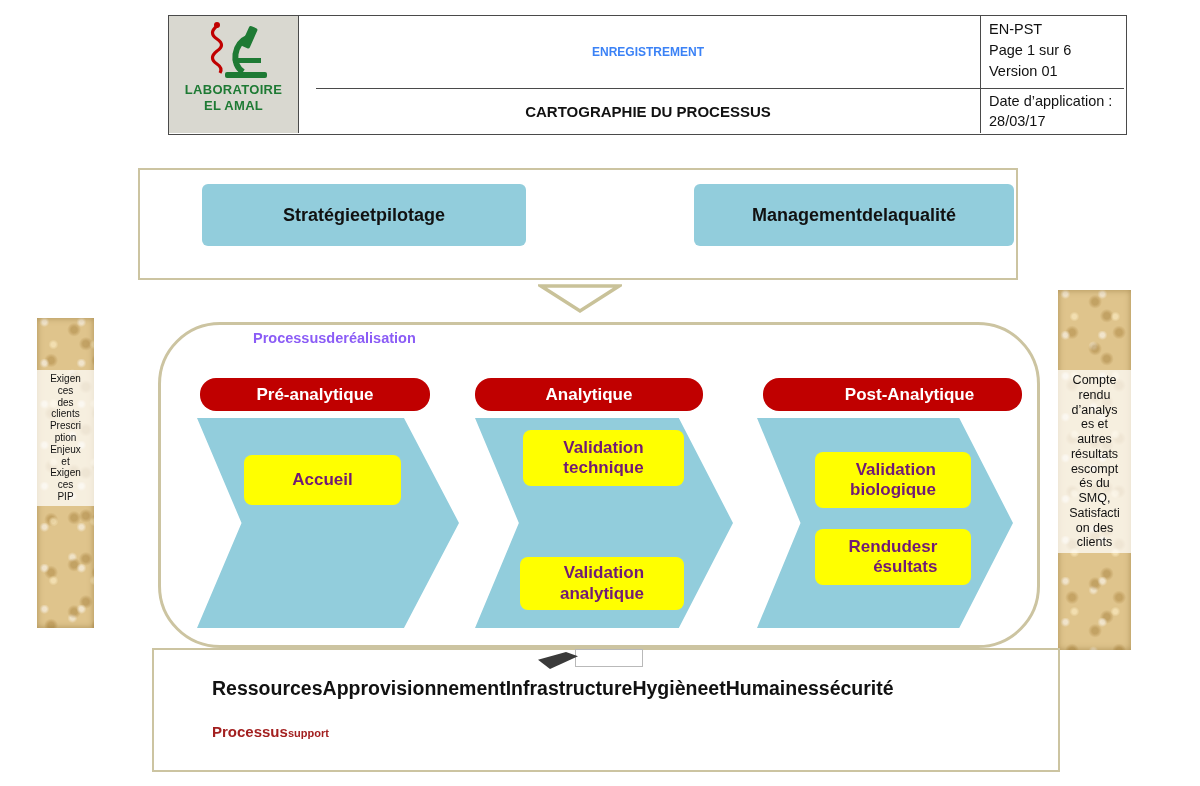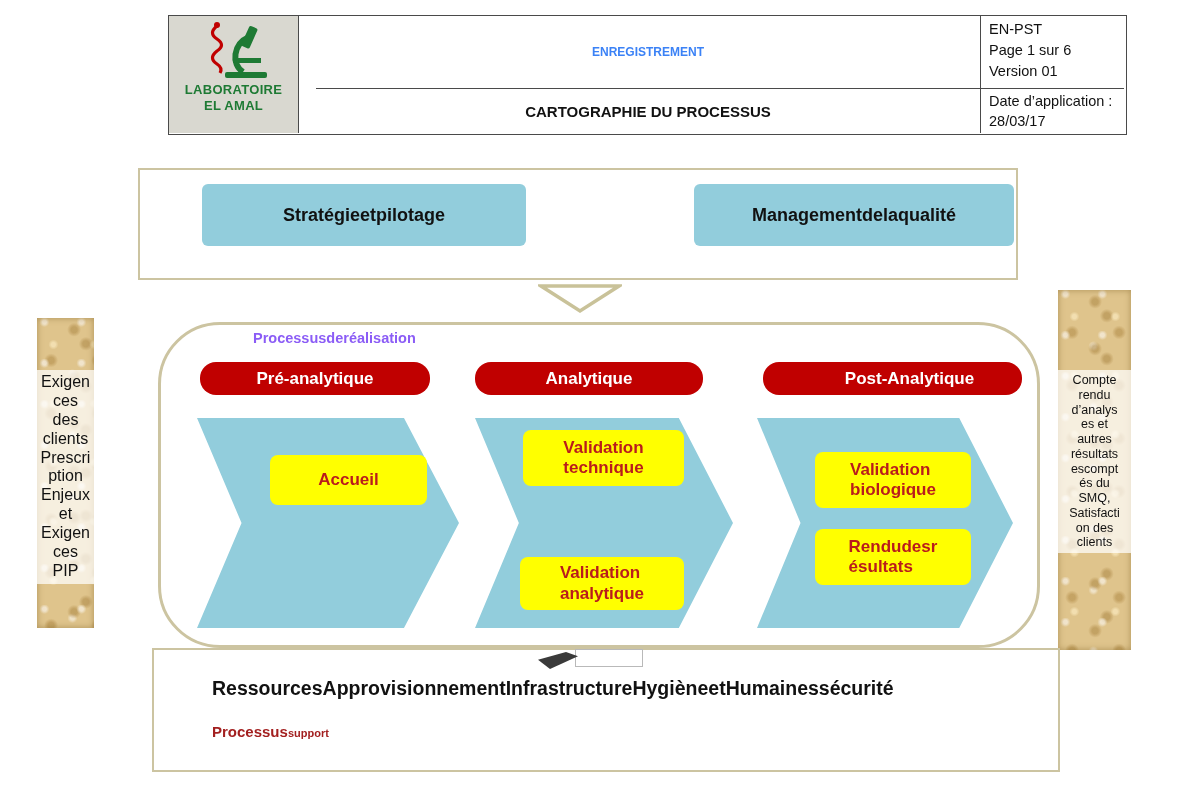--- a/index.html
+++ b/index.html
@@ -34,33 +34,33 @@
       radial-gradient(circle at 70% 25%, rgba(160,120,50,.45) 3px, transparent 7px),
       radial-gradient(circle at 40% 45%, rgba(255,240,200,.6) 2px, transparent 5px),
       radial-gradient(circle at 80% 60%, rgba(150,110,40,.4) 3px, transparent 7px),
       radial-gradient(circle at 30% 80%, rgba(170,130,60,.5) 3px, transparent 7px),
       radial-gradient(circle at 60% 92%, rgba(255,255,255,.5) 2px, transparent 5px);
     background-size:37px 41px,53px 47px,41px 59px,61px 43px,47px 53px,59px 61px;
     box-shadow:inset 0 0 6px rgba(120,90,30,.5);}
   .strip-left{left:37px;top:318px;width:57px;height:310px;}
   .strip-right{left:1058px;top:290px;width:73px;height:360px;}
   .strip-text{position:absolute;left:0;width:100%;text-align:center;color:#111;
-    font-size:16px;line-height:1.18;white-space:pre-line;background:rgba(255,255,255,.72);padding:3px 0;}
+    font-size:10px;line-height:1.18;white-space:pre-line;background:rgba(255,255,255,.72);padding:3px 0;}
 
   
   .realization{position:absolute;left:158px;top:322px;width:882px;height:326px;border:3px solid #ccc4a1;
     border-radius:62px;box-sizing:border-box;background:#fff;}
   .realization-label{position:absolute;left:55px;top:5px;color:#8b5cf6;font-weight:bold;font-size:14.5px;margin-left:37px;}
 
-  .phase-header{position:absolute;top:362px;height:33px;background:#c00000;color:#fff;font-weight:bold;font-size:17px;
+  .phase-header{position:absolute;top:378px;height:33px;background:#c00000;color:#fff;font-weight:bold;font-size:17px;
     display:flex;align-items:center;justify-content:center;z-index:2;border-radius:16px;}
   .flow-arrow{position:absolute;top:418px;height:210px;background:#92cddc;
     clip-path:polygon(0% 0%, 79% 0%, 100% 50%, 79% 100%, 0% 100%, 17% 50%);z-index:1;}
   .step{position:absolute;background:#ffff00;border-radius:8px;display:flex;align-items:center;justify-content:center;
-    font-weight:bold;font-size:17px;color:#b91c1c;text-align:left;white-space:pre-line;line-height:1.2;z-index:2;}
+    font-weight:bold;font-size:17px;color:#701a75;text-align:right;white-space:pre-line;line-height:1.2;z-index:2;}
 
   
   .down-chevron{position:absolute;left:538px;top:283px;z-index:1;}
   .mini-rect{position:absolute;left:575px;top:649px;width:68px;height:18px;background:#fff;border:1px solid #b9b9b9;box-sizing:border-box;z-index:3;}
   .mini-arrow{position:absolute;left:538px;top:652px;width:40px;height:17px;background:#3a3a3a;
     clip-path:polygon(0 45%, 70% 0, 100% 25%, 30% 100%);z-index:4;}
 
   
   .band-bottom{position:absolute;left:152px;top:648px;width:908px;height:124px;border:2.5px solid #ccc4a1;box-sizing:border-box;background:#fff;z-index:2;}
   .resources{position:absolute;left:58px;top:27px;font-weight:bold;font-size:19.5px;color:#111;}
@@ -143,21 +143,21 @@
   </div>
 
   <div class="phase-header" style="left:200px;width:230px;">Pré-analytique</div>
   <div class="phase-header" style="left:475px;width:228px;">Analytique</div>
   <div class="phase-header" style="left:763px;width:225px;padding-left:34px;">Post-Analytique</div>
 
   <div class="flow-arrow" style="left:197px;width:262px;"></div>
   <div class="flow-arrow" style="left:475px;width:258px;"></div>
   <div class="flow-arrow" style="left:757px;width:256px;"></div>
 
-  <div class="step" style="left:270px;top:455px;width:157px;height:50px;">Accueil</div>
+  <div class="step" style="left:244px;top:455px;width:157px;height:50px;">Accueil</div>
 
   <div class="step" style="left:523px;top:430px;width:161px;height:56px;">Validation
 technique</div>
   <div class="step" style="left:520px;top:557px;width:164px;height:53px;">Validation
 analytique</div>
 
   <div class="step" style="left:815px;top:452px;width:156px;height:56px;">Validation
 biologique</div>
   <div class="step" style="left:815px;top:529px;width:156px;height:56px;">Rendudesr
 ésultats</div>

